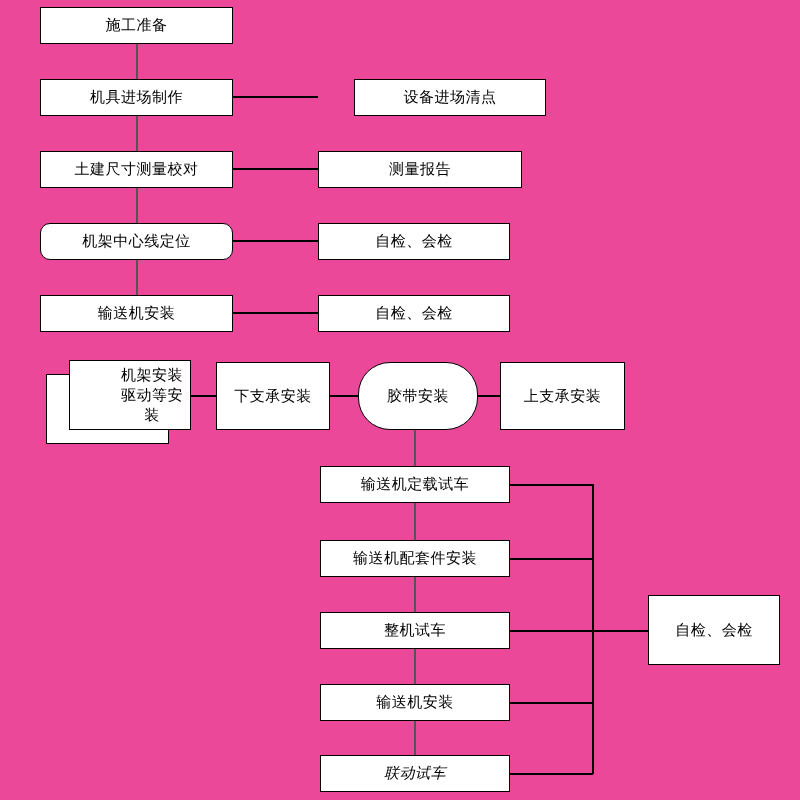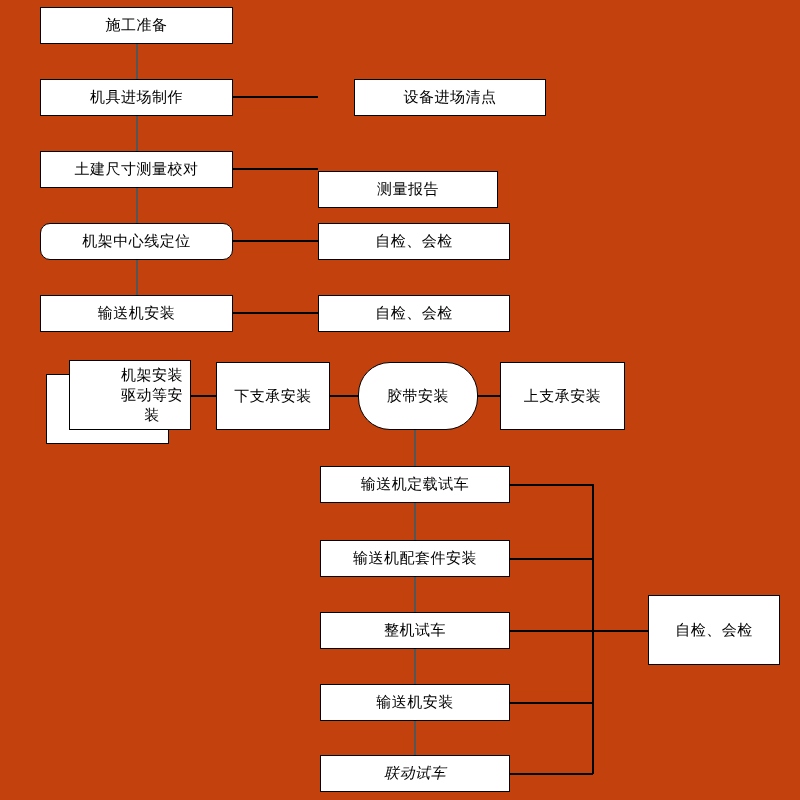--- a/index.html
+++ b/index.html
@@ -8,21 +8,21 @@
     padding: 0;
     background: #ffffff;
   }
   body {
     font-family: "DejaVu Sans", "Liberation Sans", sans-serif;
   }
   #canvas {
     position: relative;
     width: 800px;
     height: 800px;
-    background: #c2410c;
+    background: #ec4899;
     overflow: hidden;
   }
   .node {
     position: absolute;
     box-sizing: border-box;
     border: 1.6px solid #000000;
     background: #ffffff;
     display: flex;
     align-items: center;
     justify-content: center;
@@ -72,21 +72,21 @@
   <div class="node" style="left:40px;  top:79px;  width:193px; height:37px;">机具进场制作</div>
 
   <div class="node" style="left:40px;  top:151px; width:193px; height:37px;">土建尺寸测量校对</div>
 
   <div class="node" style="left:40px;  top:223px; width:193px; height:37px;border-radius:10px;">机架中心线定位</div>
 
   <div class="node" style="left:40px;  top:295px; width:193px; height:37px;">输送机安装</div>
 
   <div class="node" style="left:318px; top:79px;  width:192px; height:37px;margin-left:36px;">设备进场清点</div>
 
-  <div class="node" style="left:318px; top:151px; width:180px; height:37px;margin-top:20px;">测量报告</div>
+  <div class="node" style="left:318px; top:151px; width:204px; height:37px;">测量报告</div>
 
   <div class="node" style="left:318px; top:223px; width:192px; height:37px;">自检、会检</div>
 
   <div class="node" style="left:318px; top:295px; width:192px; height:37px;">自检、会检</div>
 
   <div class="node ghost" style="left:46px; top:374px; width:123px; height:70px;"></div>
 
   <div class="node two-line" style="left:69px; top:360px; width:122px; height:70px;padding-left:44px;">机架安装
 驱动等安装</div>
 

